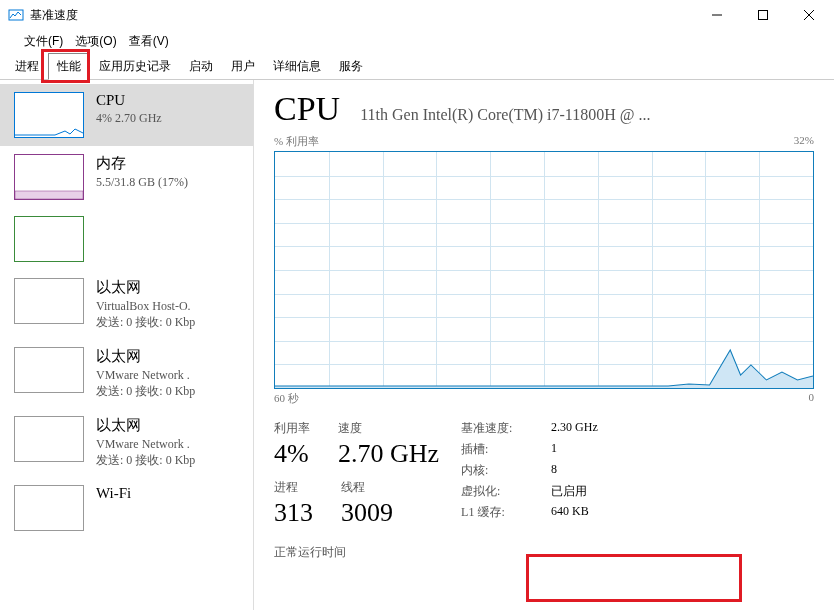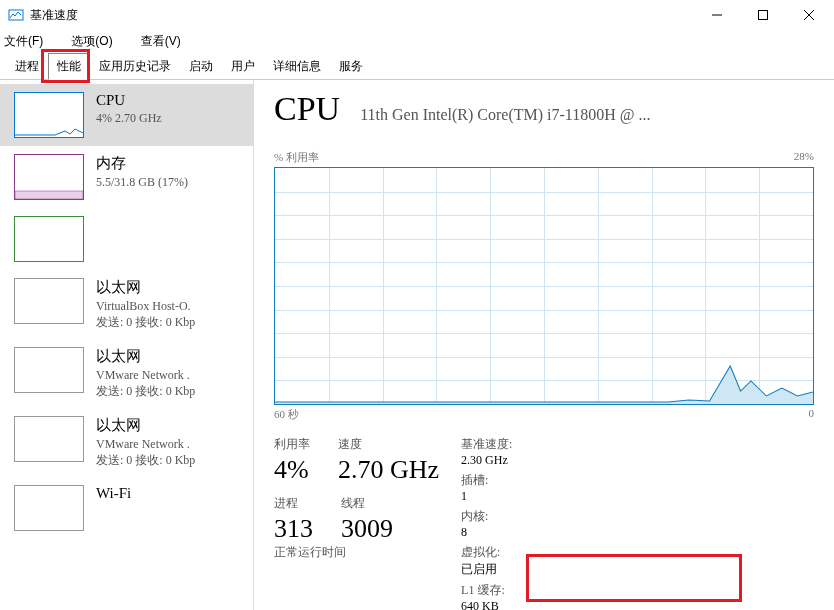--- a/index.html
+++ b/index.html
@@ -4,21 +4,21 @@
 <style>
 * { box-sizing: border-box; margin: 0; padding: 0; }
 body { font-family: "Microsoft YaHei", "Segoe UI", sans-serif; font-size: 12px; color: #000; background: #fff; width: 834px; height: 610px; overflow: hidden; }
 
 .titlebar { height: 30px; display: flex; align-items: center; padding: 0 2px; }
 .titlebar .icon { width: 16px; height: 16px; margin: 0 6px; }
 .titlebar .title { flex: 1; font-size: 12px; }
 .titlebar .winbtns { display: flex; }
 .titlebar .winbtn { width: 46px; height: 30px; display: flex; align-items: center; justify-content: center; }
 
-.menubar { height: 22px; display: flex; align-items: center; padding-left: 4px; gap: 28px; }
+.menubar { height: 22px; display: flex; align-items: center; padding-left: 24px; gap: 12px; }
 .menubar span { font-size: 12px; }
 
 .tabs { height: 28px; display: flex; align-items: flex-end; padding-left: 6px; border-bottom: 1px solid #ccc; position: relative; }
 .tab { padding: 4px 8px; border: 1px solid transparent; border-bottom: none; font-size: 12px; position: relative; }
 .tab.active { border: 1px solid #888; border-bottom: 1px solid #fff; background: #fff; margin-bottom: -1px; }
 .red-box1 { position: absolute; border: 3px solid #e01b24; left: 41px; top: -3px; width: 49px; height: 34px; pointer-events: none; }
 
 .content { display: flex; height: 530px; font-family: Liberation Serif, serif; }
 
 .sidebar { width: 254px; border-right: 1px solid #ddd; overflow: hidden; padding-top: 4px; }
@@ -30,37 +30,37 @@
 .thumb.net { border: 1px solid #999; }
 .thumb-spark { position: absolute; bottom: 0; left: 0; right: 0; }
 .side-text { flex: 1; min-width: 0; }
 .side-title { font-size: 15px; margin-bottom: 2px; white-space: nowrap; overflow: hidden; text-overflow: ellipsis; }
 .side-sub { font-size: 12px; color: #555; white-space: nowrap; overflow: hidden; text-overflow: ellipsis; }
 
 .main { flex: 1; padding: 10px 20px; position: relative; }
 .hdr { display: flex; align-items: baseline; gap: 20px; }
 .hdr h1 { font-size: 34px; font-weight: 400; }
 .hdr .cpu-name { font-size: 16px; color: #555; white-space: nowrap; overflow: hidden; text-overflow: ellipsis; flex: 1; }
-.graph-labels { display: flex; justify-content: space-between; font-size: 11px; color: #777; margin-top: 22px; }
+.graph-labels { display: flex; justify-content: space-between; font-size: 11px; color: #777; margin-top: 6px; }
 .graph { border: 1px solid #117dbb; height: 238px; margin-top: 2px; position: relative; background: #fff; }
 .graph .grid-v { position: absolute; top: 0; bottom: 0; width: 1px; background: #d0e4f0; }
 .graph .grid-h { position: absolute; left: 0; right: 0; height: 1px; background: #d0e4f0; }
 .graph svg { position: absolute; bottom: 0; left: 0; right: 0; }
 .x-labels { display: flex; justify-content: space-between; font-size: 11px; color: #777; margin-top: 2px; }
 
 .stats { display: flex; margin-top: 14px; gap: 22px; }
 .stats-left { display: flex; gap: 28px; }
 .stat-col .lbl { font-size: 12px; color: #555; }
 .stat-col .big { font-size: 26px; font-weight: 400; margin-top: 2px; }
 .stats-right { font-size: 12px; }
-.stats-right .row { display: flex; margin-bottom: 4px; flex-direction: column; }
+.stats-right .row { display: flex; margin-bottom: 4px; }
 .stats-right .k { width: 90px; color: #555; }
 .stats-right .v { min-width: 70px; }
 
-.uptime-lbl { font-size: 12px; color: #555; margin-top: 0; }
+.uptime-lbl { font-size: 12px; color: #555; margin-top: 16px; }
 
 .red-box2 { position: absolute; border: 3px solid #e01b24; right: 92px; bottom: 8px; width: 216px; height: 48px; pointer-events: none; }
 </style>
 </head>
 <body>
 
 <div class="titlebar">
   <span class="icon">
     <svg width="16" height="16" viewBox="0 0 16 16">
         <rect x="1" y="3" width="14" height="10" fill="#fff" stroke="#0078d7"></rect>
@@ -164,21 +164,21 @@
     </div>
   </div>
 
   <div class="main">
     <div class="hdr">
       <h1>CPU</h1>
       <div class="cpu-name">11th Gen Intel(R) Core(TM) i7-11800H @ ...</div>
     </div>
     <div class="graph-labels">
       <span>% 利用率</span>
-      <span>28%</span>
+      <span>32%</span>
     </div>
     <div class="graph">
       <div class="grid-v" style="left:10%"></div>
         <div class="grid-v" style="left:20%"></div>
         <div class="grid-v" style="left:30%"></div>
         <div class="grid-v" style="left:40%"></div>
         <div class="grid-v" style="left:50%"></div>
         <div class="grid-v" style="left:60%"></div>
         <div class="grid-v" style="left:70%"></div>
         <div class="grid-v" style="left:80%"></div>

